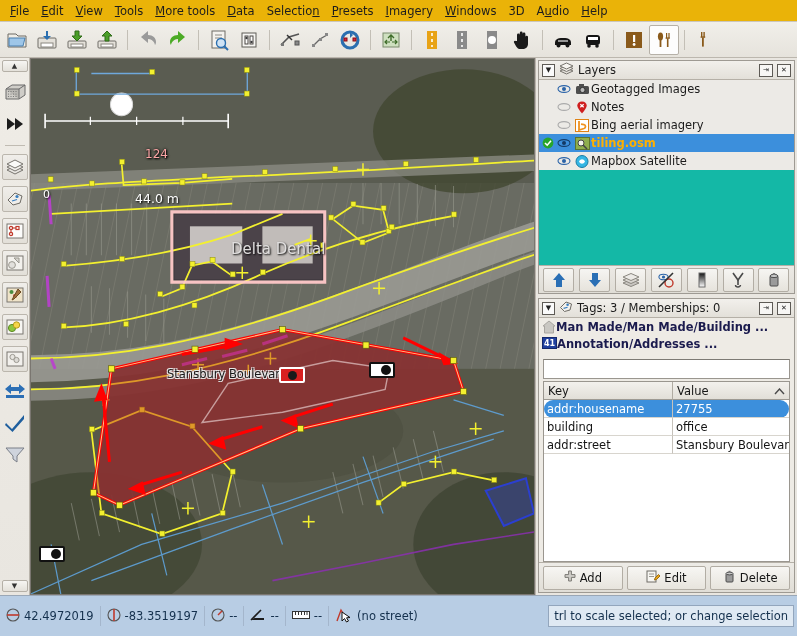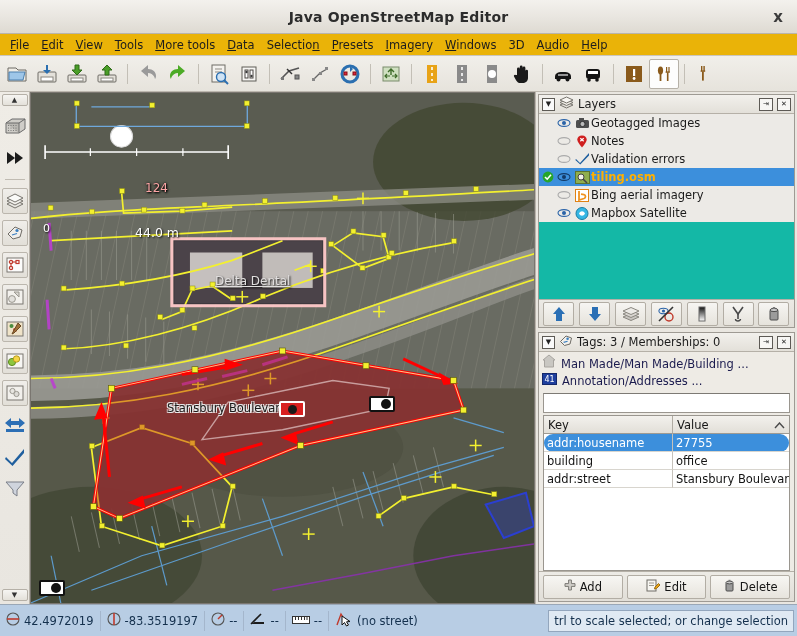--- a/index.html
+++ b/index.html
@@ -172,22 +172,22 @@
     background: linear-gradient(180deg,#f6f5f2,#e6e3dc);
     border: 1px solid #b2ada4; border-radius: 2px;
     display: flex; align-items: center; justify-content: center; cursor: pointer;
   }
 
   
   .presets-area {
     background: #eeebe5; padding: 2px 3px 3px 3px;
   }
   .preset-line {
-    display: flex; align-items: flex-end; gap: 5px; height: 17px;
-    font-size: 11.5px; color: #1b1b4e; cursor: pointer;
+    display: flex; align-items: flex-start; height: 17px;
+    font-size: 11.5px; color: #1b1b4e; cursor: pointer; font-weight: bold;
   }
   .tagsearch {
     height: 20px; margin: 2px 4px; background: #fff;
     border: 1px solid #9a968f; border-top-color: #7d7a74;
   }
   .tagtable {
     flex: 1; background: #fff; margin: 0 4px;
     border: 1px solid #9a968f; display: flex; flex-direction: column;
     min-height: 0; overflow: hidden;
   }
@@ -214,21 +214,21 @@
   .tgbtn {
     flex: 1; height: 24px;
     background: linear-gradient(180deg,#f7f6f3,#e7e4dd);
     border: 1px solid #b2ada4; border-radius: 2px;
     display: flex; align-items: center; justify-content: center; gap: 4px;
     font-size: 11.5px; color: #151515; cursor: pointer;
   }
 
   
   .statusbar {
-    height: 32px; min-height: 26px;
+    height: 41px; min-height: 26px;
     background: #b8cde4;
     border-top: 1px solid #9aa7b6;
     display: flex; align-items: center; gap: 0;
     font-size: 11.5px; color: #14304d;
   }
   .sb-cell {
     display: flex; align-items: center; gap: 4px;
     padding: 0 6px; height: 20px;
     border-right: 1px solid #a4b6cc;
     white-space: nowrap;
@@ -239,24 +239,20 @@
     background: #dfe9f3; border: 1px solid #93a6bd;
     display: flex; align-items: center; padding: 0 5px;
     color: #14304d; white-space: nowrap; overflow: hidden;
   }
 </style>
 </head>
 <body>
 
 <div id="app">
 
-  <div class="titlebar">
-    <div class="title">Java OpenStreetMap Editor</div>
-    <div class="winclose">x</div>
-  </div>
 
   <div class="menubar">
     <div class="mi"><u>F</u>ile</div>
     <div class="mi"><u>E</u>dit</div>
     <div class="mi"><u>V</u>iew</div>
     <div class="mi"><u>T</u>ools</div>
     <div class="mi"><u>M</u>ore tools</div>
     <div class="mi"><u>D</u>ata</div>
     <div class="mi">Selectio<u>n</u></div>
     <div class="mi"><u>P</u>resets</div>
@@ -828,21 +824,21 @@
             <rect x="118" y="10" width="5" height="5"></rect>
           <rect x="212" y="8" width="5" height="5"></rect>
             <rect x="43" y="31" width="5" height="5"></rect>
           <rect x="212" y="31" width="5" height="5"></rect>
         </g>
       </svg>
 
       <div style="position:absolute; left:114px; top:88px; font-size:12px; color:#fca5a5; text-shadow:0 0 3px #000,1px 1px 2px #000;">124</div>
       <div style="position:absolute; left:12px; top:129px; font-size:11px; color:#fff; text-shadow:1px 1px 2px #000;">0</div>
       <div style="position:absolute; left:104px; top:132px; font-size:12.5px; color:#fff; text-shadow:1px 1px 2px #000;">44.0 m</div>
-      <div style="position:absolute; left:184px; top:181px; font-size:12px; color:#e0dede; text-shadow:1px 1px 2px #000;text-decoration:underline;">Delta Dental</div>
+      <div style="position:absolute; left:200px; top:181px; font-size:15px; color:#e0dede; text-shadow:1px 1px 2px #000;">Delta Dental</div>
       <div style="position:absolute; left:136px; top:308px; font-size:11.5px; color:#1a1a1a;
                   text-shadow:-1px -1px 0 #e8e8e8,1px -1px 0 #e8e8e8,-1px 1px 0 #e8e8e8,1px 1px 0 #e8e8e8;">Stansbury Boulevard</div>
 
       <div style="position:absolute; left:248px; top:308px; width:26px; height:16px; background:#d92020; border:2px solid #fff; border-radius:2px; display:flex; align-items:center; justify-content:center;">
         <div style="width:9px;height:9px;border-radius:50%;background:#1a1a1a;"></div>
       </div>
       <div style="position:absolute; left:338px; top:303px; width:26px; height:16px; background:#fff; border:2px solid #111; border-radius:2px; display:flex; align-items:center; justify-content:flex-end; padding-right:2px;">
         <div style="width:10px;height:10px;border-radius:50%;background:#111;"></div>
       </div>
       <div style="position:absolute; left:8px; top:487px; width:26px; height:16px; background:#fff; border:2px solid #111; border-radius:2px; display:flex; align-items:center; justify-content:flex-end; padding-right:2px;">
@@ -896,33 +892,35 @@
             </div>
             <div class="lr-icon">
               <svg width="12" height="13" viewBox="0 0 12 13">
                   <path d="M6 0.5C3 .5 1.3 2.4 1.3 4.6c0 3 4.7 7.9 4.7 7.9s4.7-4.9 4.7-7.9C10.7 2.4 9 .5 6 .5z" fill="#cf1f1f"></path>
                   <path d="M4.3 3.2 L7.7 6.2 M7.7 3.2 L4.3 6.2" stroke="#fff" stroke-width="1.2"></path>
                 </svg>
             </div>
             <div class="lr-name">Notes</div>
           </div>
 
+
           <div class="layer-row">
             <div class="lr-check"></div>
             <div class="lr-eye">
               <svg width="14" height="10" viewBox="0 0 14 10">
                   <ellipse cx="7" cy="5" rx="6" ry="3.4" fill="none" stroke="#aaa" stroke-width="1.1"></ellipse>
                 </svg>
             </div>
             <div class="lr-icon">
-              <svg width="15" height="12" viewBox="0 0 15 12">
-                  <path d="M1 6 L5 10 L14 0 L14 2.5 L5.3 11.6 L0.3 7 Z" fill="#1f5f9e"></path>
+              <svg width="14" height="13" viewBox="0 0 14 13">
+                  <rect x="0.5" y="0.5" width="13" height="12" fill="#fff" stroke="#e08214"></rect>
+                  <path d="M4 2 L4 11 L9 9.5 C11 8.8 11 6 9 5.6 L6 5.2" stroke="#f0921f" stroke-width="1.8" fill="none"></path>
                 </svg>
             </div>
-            <div class="lr-name">Validation errors</div>
+            <div class="lr-name">Bing aerial imagery</div>
           </div>
 
           <div class="layer-row selected">
             <div class="lr-check">
               <svg width="12" height="12" viewBox="0 0 12 12">
                   <circle cx="6" cy="6" r="5.4" fill="#27a52b"></circle>
                   <path d="M3 6 L5.2 8.2 L9 3.8" stroke="#fff" stroke-width="1.6" fill="none"></path>
                 </svg>
             </div>
             <div class="lr-eye">
@@ -932,36 +930,20 @@
                 </svg>
             </div>
             <div class="lr-icon">
               <svg width="15" height="13" viewBox="0 0 15 13">
                   <rect x="0.5" y="0.5" width="14" height="12" fill="#8fae4e" stroke="#5c7430"></rect>
                   <circle cx="6" cy="6" r="3" fill="#f2f2ea" stroke="#444"></circle>
                   <line x1="8" y1="8" x2="12" y2="12" stroke="#444" stroke-width="1.6"></line>
                 </svg>
             </div>
             <div class="lr-name">tiling.osm</div>
-          </div>
-
-          <div class="layer-row">
-            <div class="lr-check"></div>
-            <div class="lr-eye">
-              <svg width="14" height="10" viewBox="0 0 14 10">
-                  <ellipse cx="7" cy="5" rx="6" ry="3.4" fill="none" stroke="#aaa" stroke-width="1.1"></ellipse>
-                </svg>
-            </div>
-            <div class="lr-icon">
-              <svg width="14" height="13" viewBox="0 0 14 13">
-                  <rect x="0.5" y="0.5" width="13" height="12" fill="#fff" stroke="#e08214"></rect>
-                  <path d="M4 2 L4 11 L9 9.5 C11 8.8 11 6 9 5.6 L6 5.2" stroke="#f0921f" stroke-width="1.8" fill="none"></path>
-                </svg>
-            </div>
-            <div class="lr-name">Bing aerial imagery</div>
           </div>
 
           <div class="layer-row">
             <div class="lr-check"></div>
             <div class="lr-eye">
               <svg width="14" height="10" viewBox="0 0 14 10">
                   <ellipse cx="7" cy="5" rx="6" ry="3.4" fill="none" stroke="#2a63a8" stroke-width="1.1"></ellipse>
                   <circle cx="7" cy="5" r="2" fill="#2a63a8"></circle>
                 </svg>
             </div>

